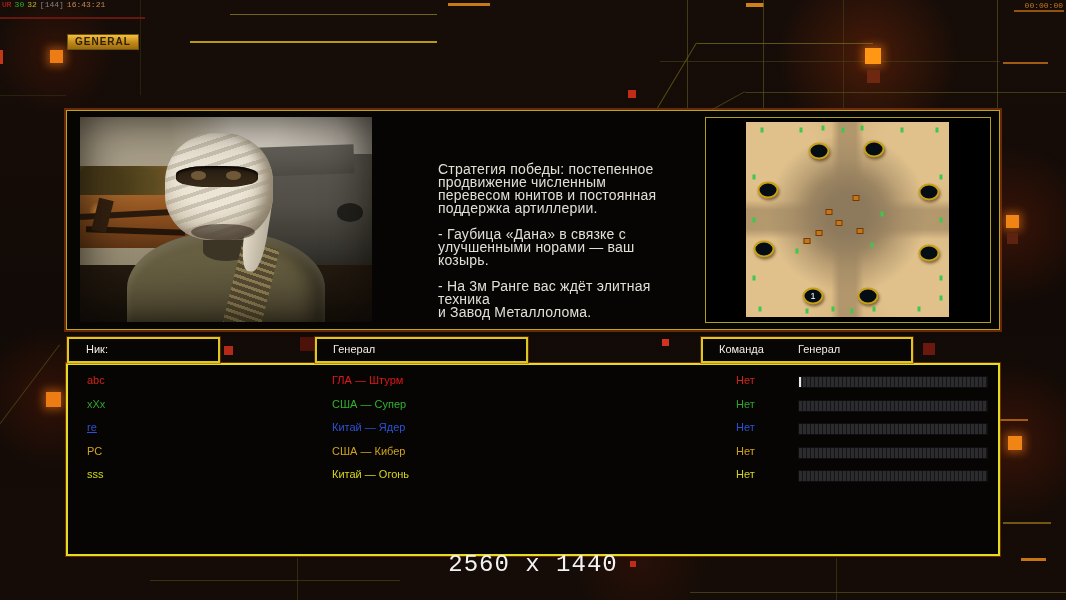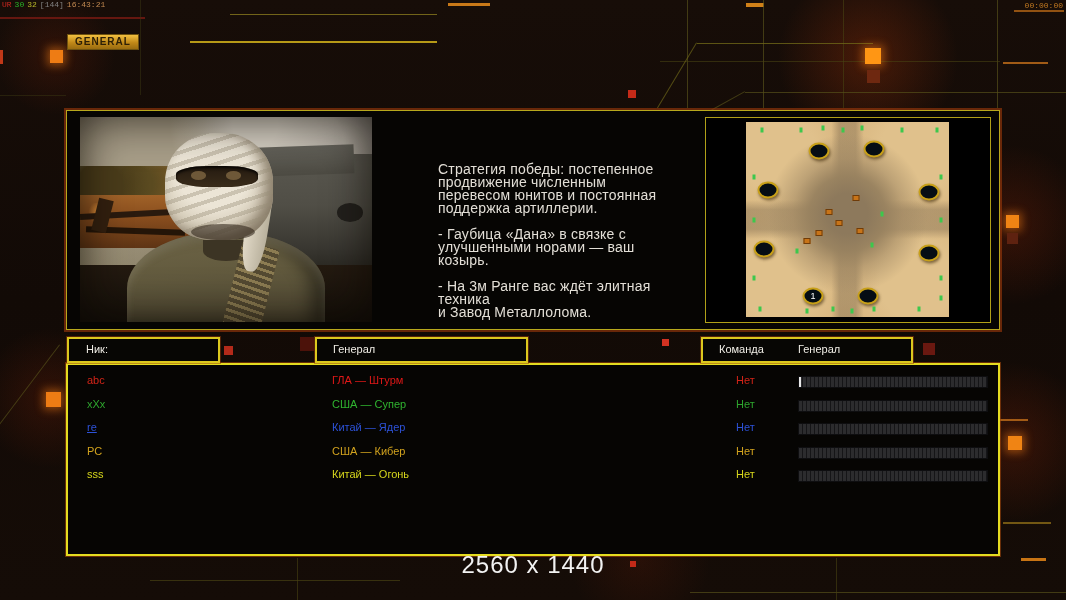--- a/index.html
+++ b/index.html
@@ -104,21 +104,21 @@
   .prow{position:relative;height:23.6px;}
   .prow span{position:absolute;top:5px;font-size:11px;}
   .c-nick{left:19px;}
   .c-gen{left:264px;}
   .c-team{left:668px;}
   .bar{position:absolute;left:730px;top:7px;width:188px;height:10px;
     background:repeating-linear-gradient(90deg,#2c2c2e 0 3px,#151517 3px 4px);
     border:1px solid #0e0e10;}
   .bar .tick{position:absolute;left:0;top:0;width:2px;height:100%;background:#e8e8e8;}
   #rows{padding-top:4px;}
-  #footer-res{position:absolute;left:0;top:551px;width:100%;text-align:center;font-size:24px;color:#f2f2f2;letter-spacing:1px;z-index:6;}
+  #footer-res{position:absolute;left:0;top:551px;width:100%;text-align:center;font-size:24px;color:#f2f2f2;letter-spacing:1px;z-index:6;font-family:Liberation Mono, monospace;}
 </style>
 </head>
 <body>
 
 <div id="stage">
   <div id="bg-decor">
       <div class="ln" style="left: 0px; top: 17px; width: 145px; height: 2px; background: rgb(110, 24, 18); opacity: 0.9;"></div>
       <div class="ln" style="left: 230px; top: 14px; width: 207px; height: 1px; background: rgb(138, 122, 30); opacity: 0.8;"></div>
       <div class="ln" style="left: 190px; top: 41px; width: 247px; height: 2px; background: rgb(200, 168, 26); opacity: 0.9;"></div>
       <div class="ln" style="left: 448px; top: 3px; width: 42px; height: 3px; background: rgb(200, 120, 24); opacity: 1;"></div>

